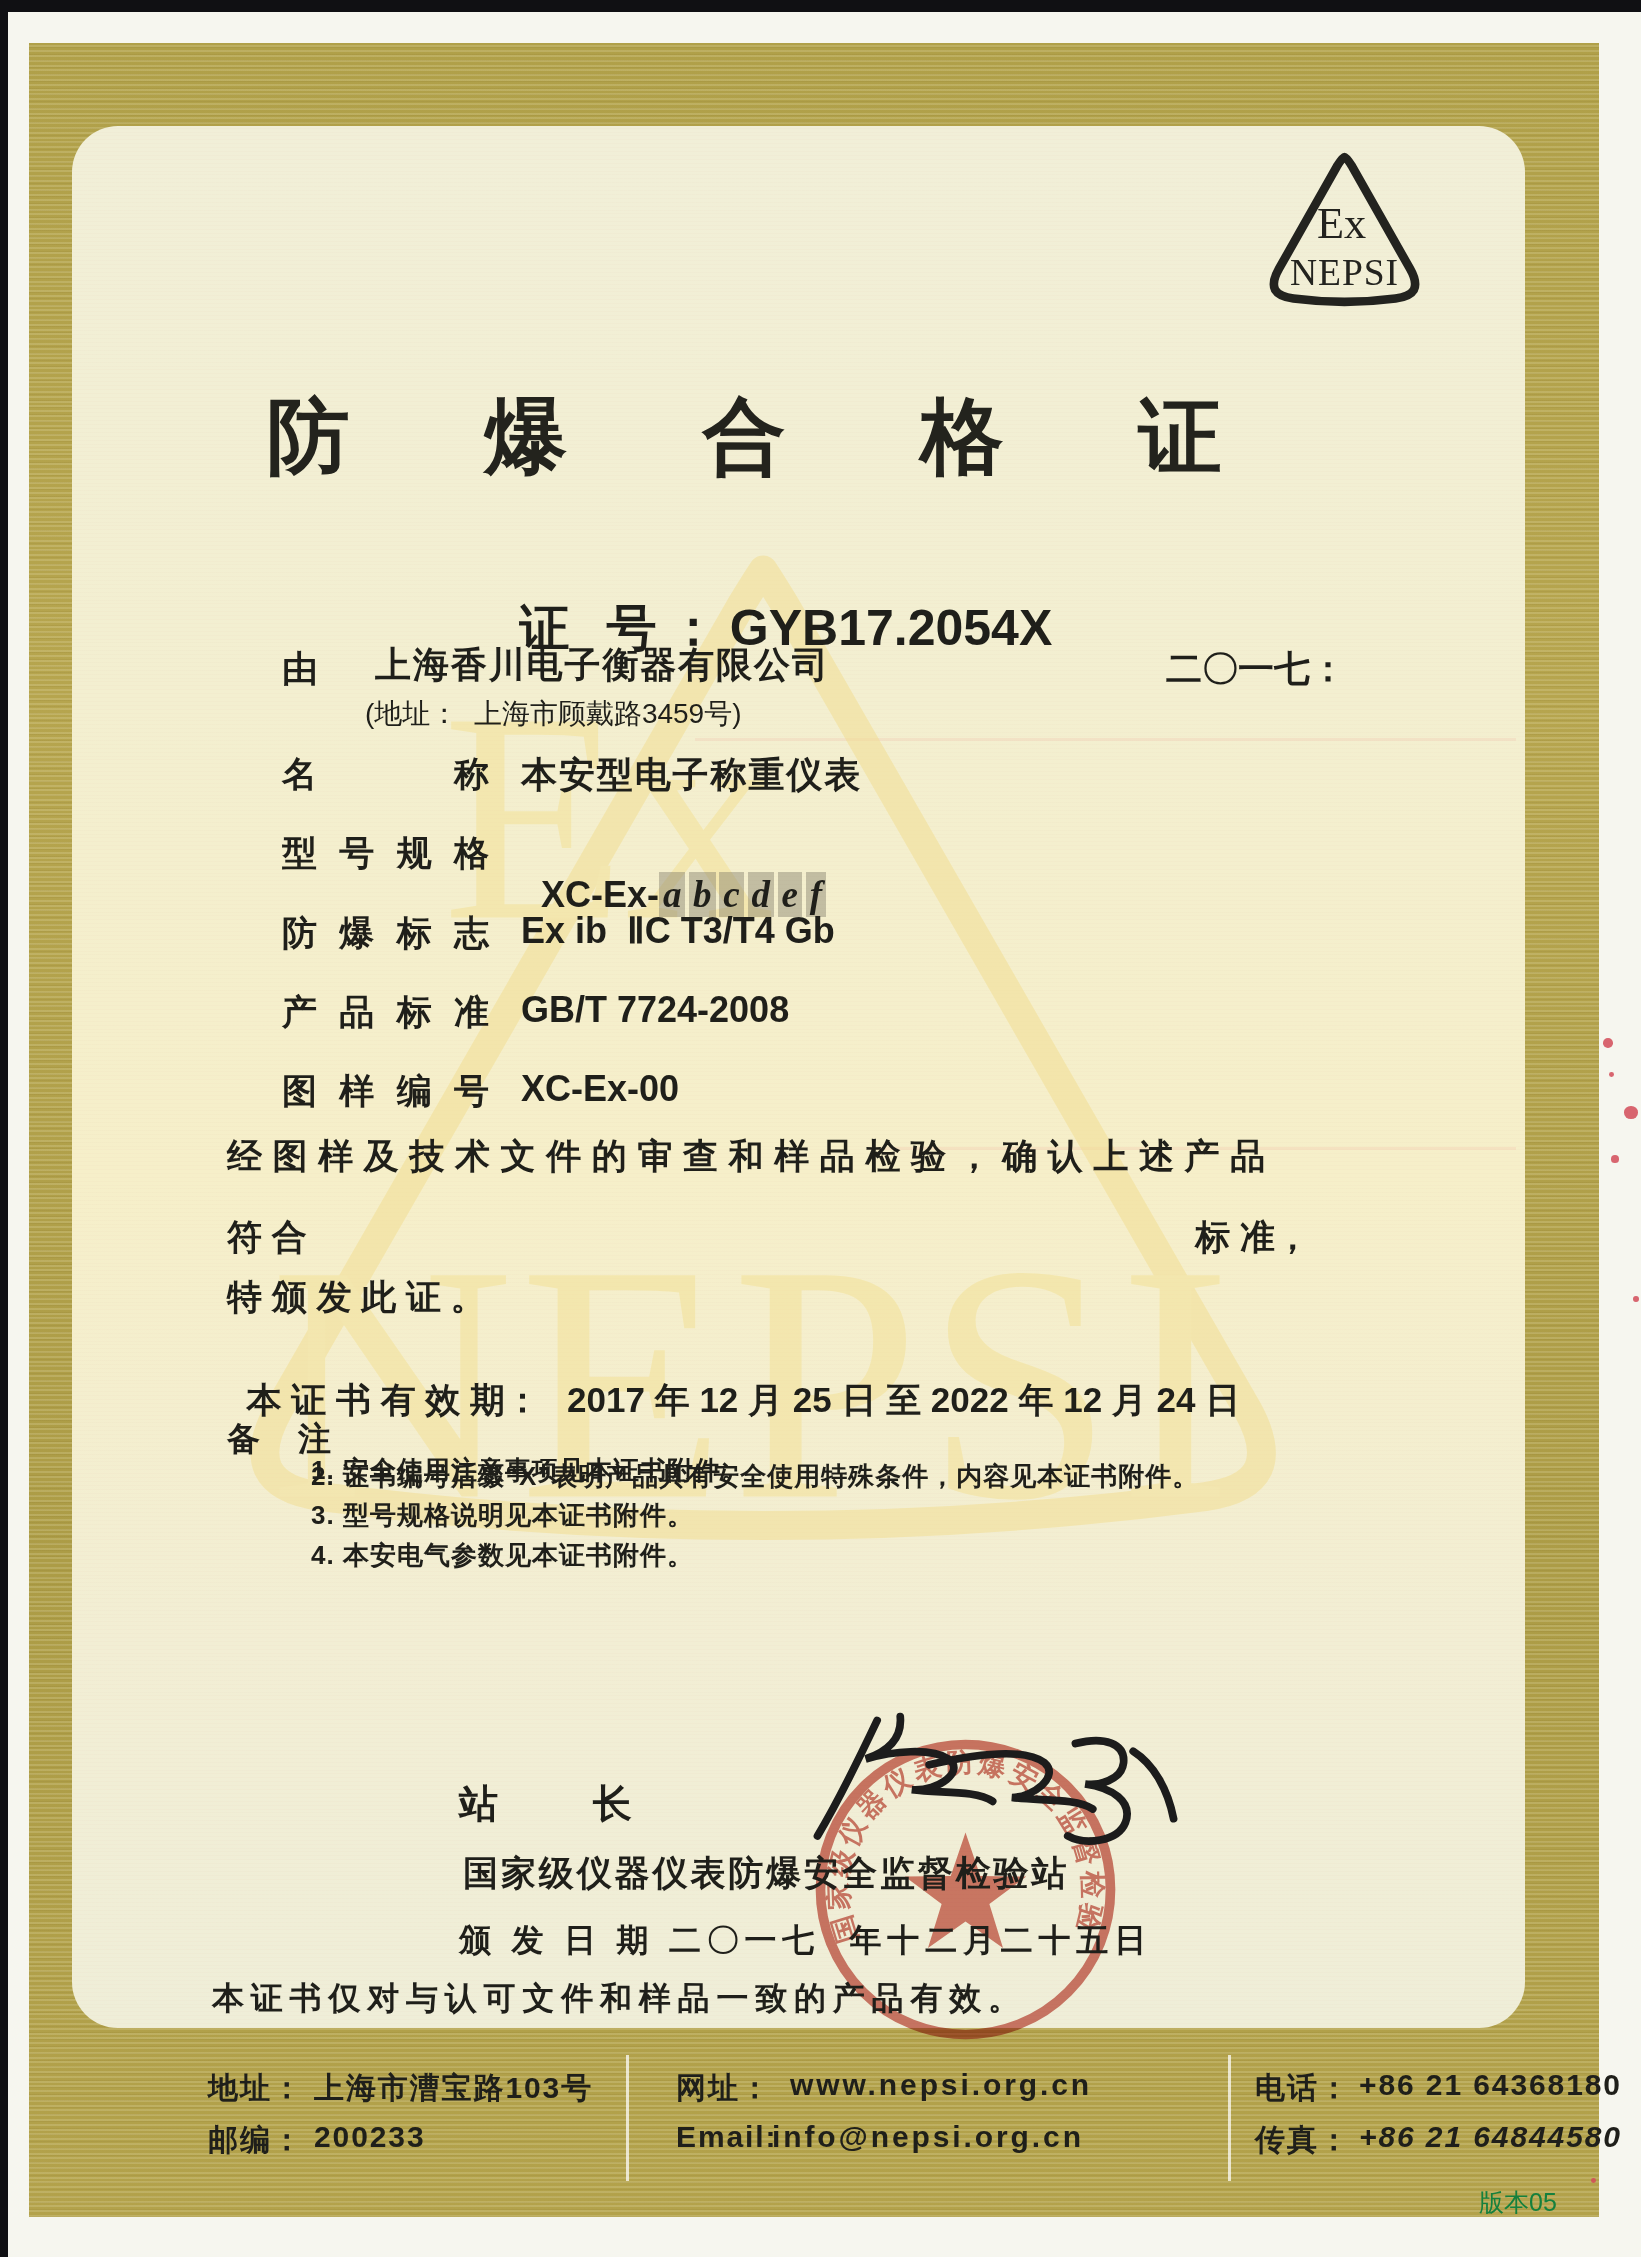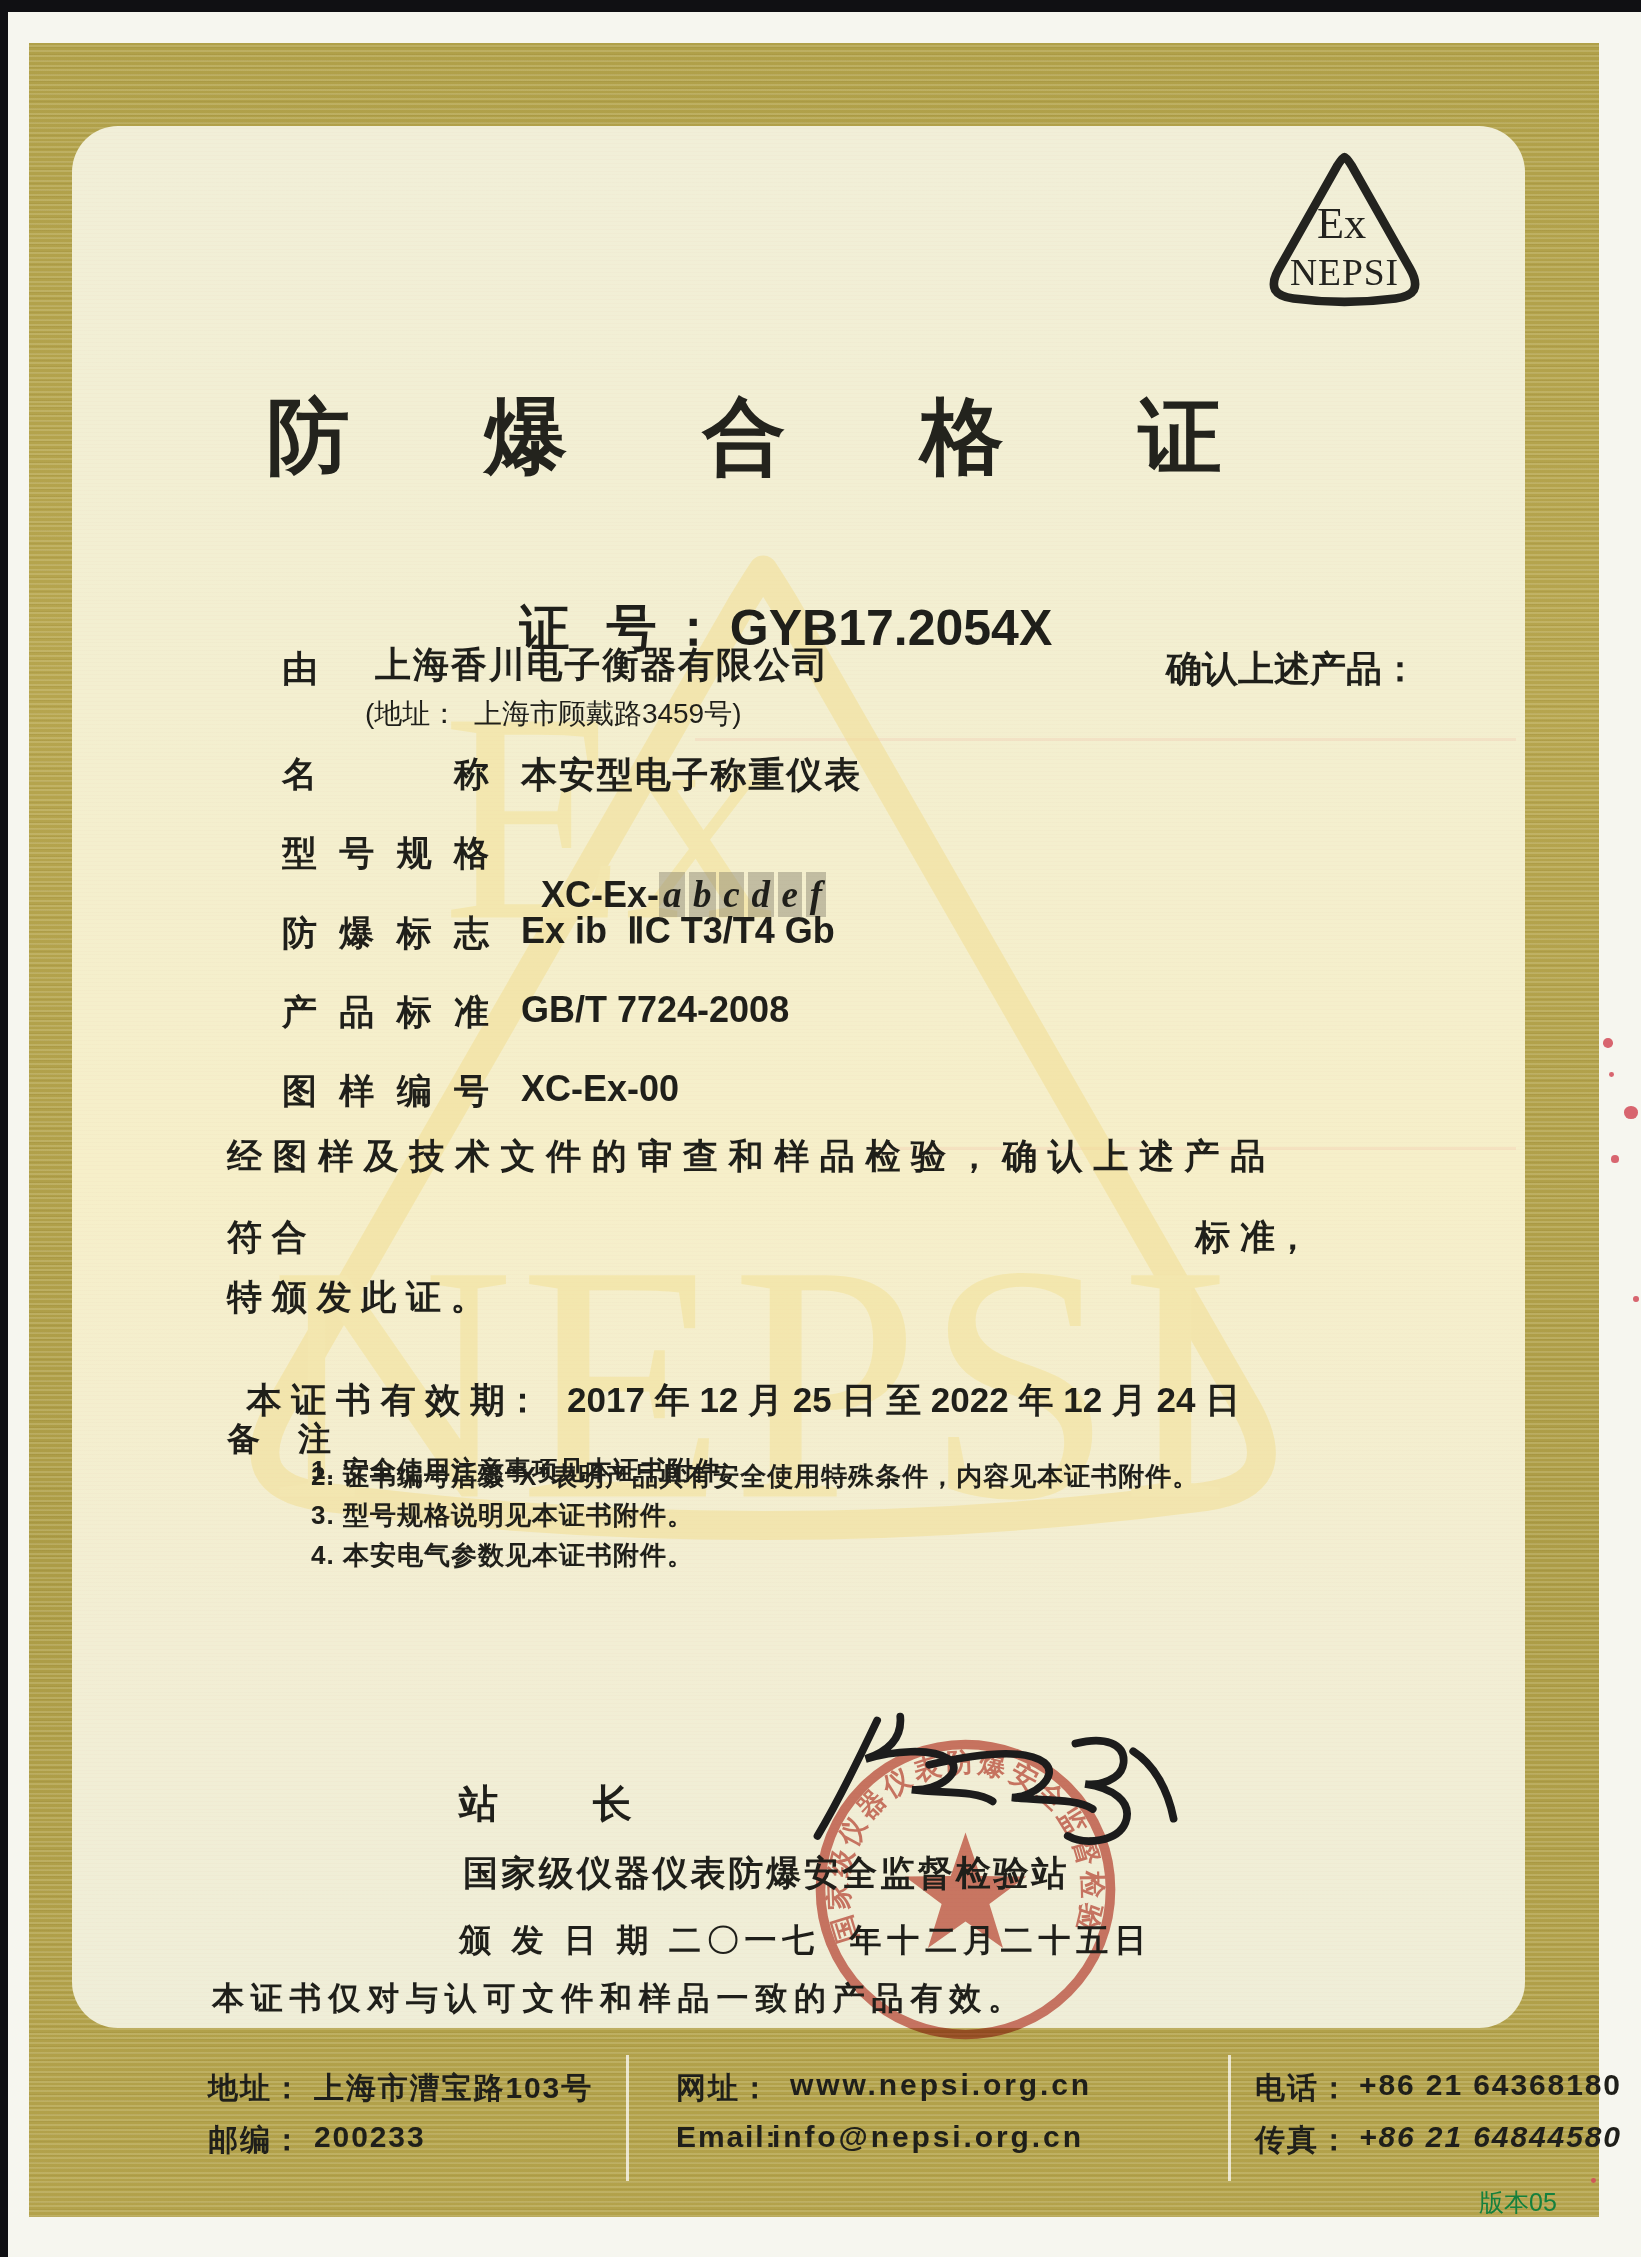--- a/index.html
+++ b/index.html
@@ -76,21 +76,21 @@
   <text x="95" y="145" text-anchor="middle" font-family="Liberation Serif, serif" font-size="39" letter-spacing="1" fill="#23231f">NEPSI</text>
 </svg>
 
 <div class="abs t" id="title">防 爆 合 格 证</div>
 <div class="abs t" id="cert-no">
   <span class="lbl">证 号：</span><span>GYB17.2054X</span>
 </div>
 
 <div class="abs t f36" style="left:282px;top:645px;">由</div>
 <div class="abs t f36" style="left:375px;top:641px;letter-spacing:1.9px;">上海香川电子衡器有限公司</div>
-<div class="abs t f36" style="left:1166px;top:645px;">确认上述产品：</div>
+<div class="abs t f36" style="left:1166px;top:645px;">二〇一七：</div>
 <div class="abs t light" style="left:365px;top:695px;font-size:28px;">(地址：  上海市顾戴路3459号)</div>
 
 <div class="abs t field-label" style="top:751px;">
   <span>名</span><span>称</span>
 </div>
 <div class="abs t field-value" style="top:751px;letter-spacing:1.9px;">本安型电子称重仪表</div>
 
 <div class="abs t field-label" style="top:830px;">
   <span>型</span><span>号</span><span>规</span><span>格</span>
 </div>

